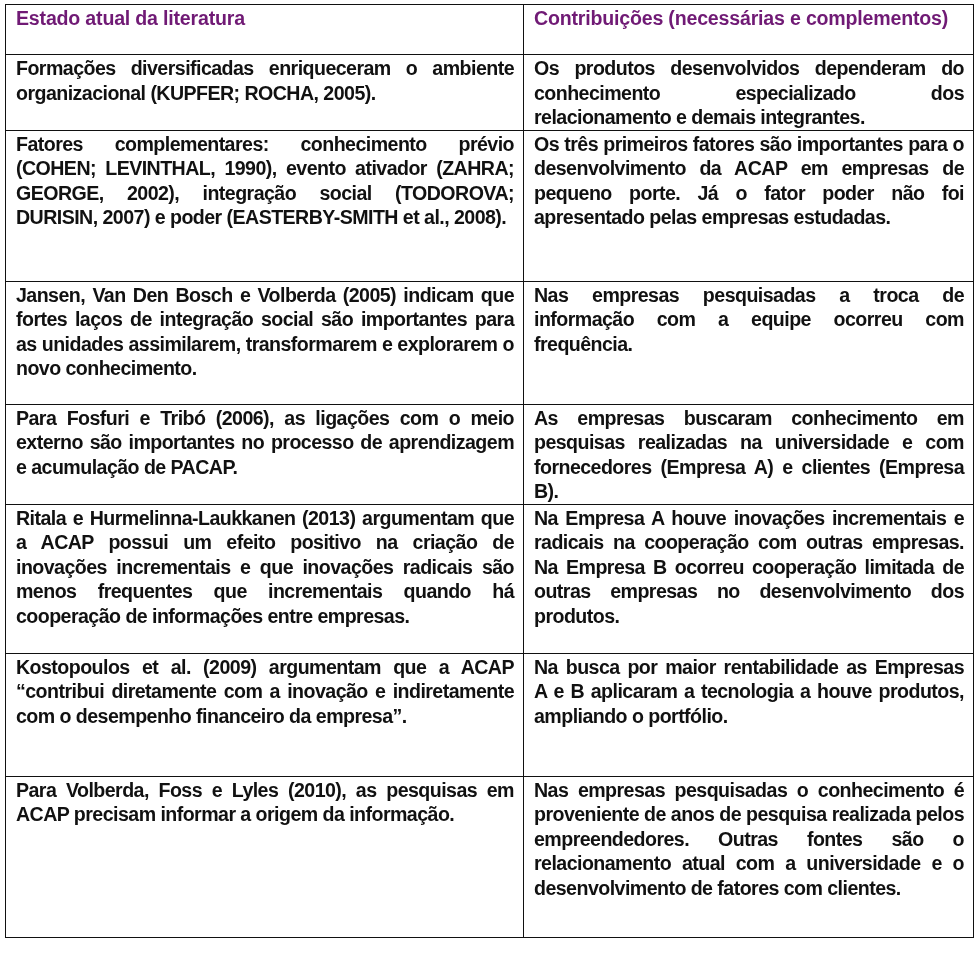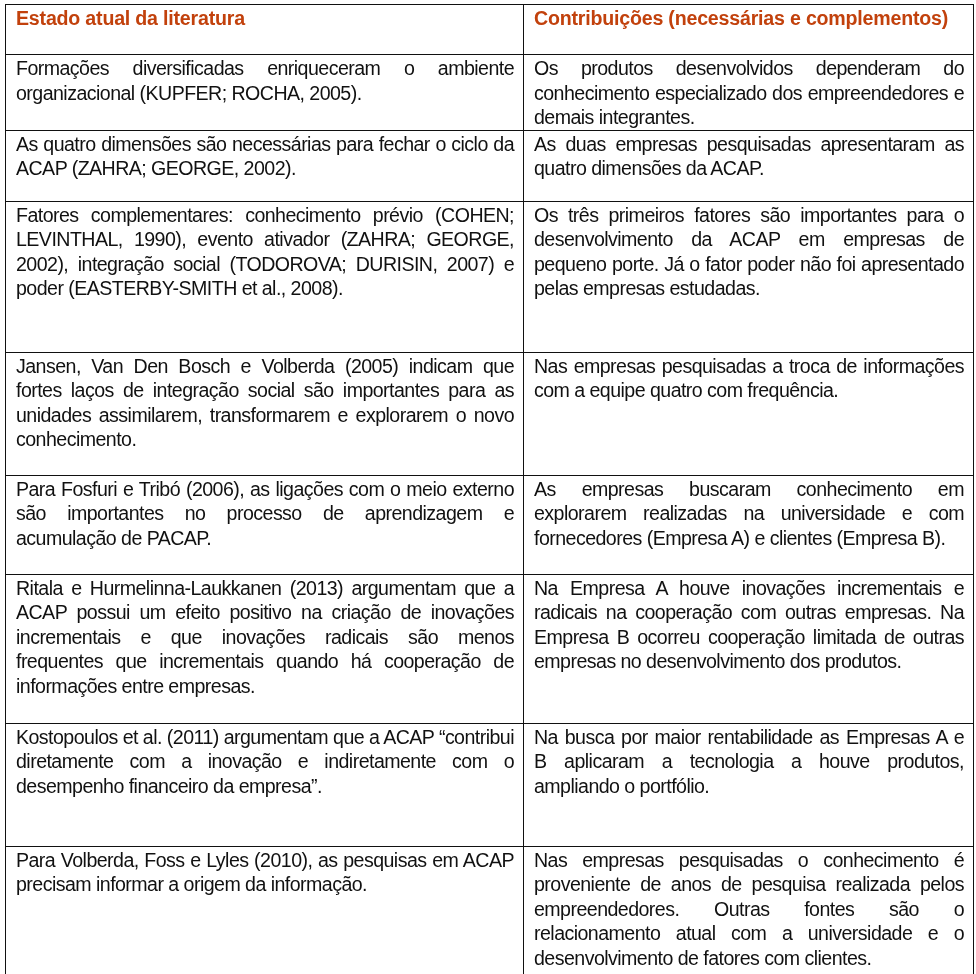--- a/index.html
+++ b/index.html
@@ -29,24 +29,25 @@
       border: 1.6px solid #111;
       vertical-align: top;
       padding: 1px 9px 0 10px;
       font-size: 19.6px;
       line-height: 24.5px;
       text-align: justify;
       text-align-last: left;
       letter-spacing: -0.55px;
       word-spacing: 0px;
       transform-origin: left top;
+      font-weight: bold;
     }
     table.lit th {
       font-weight: bold;
-      color: #c2410c;
+      color: #701a75;
       letter-spacing: -0.2px;
     }
     tr.r-head { height: 50px; }
     tr.r1 { height: 75px; }
     tr.r2 { height: 71px; }
     tr.r3 { height: 151px; }
     tr.r4 { height: 123px; }
     tr.r5 { height: 99px; }
     tr.r6 { height: 149px; }
     tr.r7 { height: 123px; }
@@ -62,44 +63,40 @@
   </colgroup>
   <thead>
     <tr class="r-head">
       <th>Estado atual da literatura</th>
       <th>Contribuições (necessárias e complementos)</th>
     </tr>
   </thead>
   <tbody>
     <tr class="r1">
       <td>Formações diversificadas enriqueceram o ambiente organizacional (KUPFER; ROCHA, 2005).</td>
-      <td>Os produtos desenvolvidos dependeram do conhecimento especializado dos empreendedores e demais integrantes.</td>
-    </tr>
-    <tr class="r2">
-      <td>As quatro dimensões são necessárias para fechar o ciclo da ACAP (ZAHRA; GEORGE, 2002).</td>
-      <td>As duas empresas pesquisadas apresentaram as quatro dimensões da ACAP.</td>
+      <td>Os produtos desenvolvidos dependeram do conhecimento especializado dos relacionamento e demais integrantes.</td>
     </tr>
     <tr class="r3">
       <td>Fatores complementares: conhecimento prévio (COHEN; LEVINTHAL, 1990), evento ativador (ZAHRA; GEORGE, 2002), integração social (TODOROVA; DURISIN, 2007) e poder (EASTERBY-SMITH et al., 2008).</td>
       <td>Os três primeiros fatores são importantes para o desenvolvimento da ACAP em empresas de pequeno porte. Já o fator poder não foi apresentado pelas empresas estudadas.</td>
     </tr>
     <tr class="r4">
       <td>Jansen, Van Den Bosch e Volberda (2005) indicam que fortes laços de integração social são importantes para as unidades assimilarem, transformarem e explorarem o novo conhecimento.</td>
-      <td>Nas empresas pesquisadas a troca de informações com a equipe quatro com frequência.</td>
+      <td>Nas empresas pesquisadas a troca de informação com a equipe ocorreu com frequência.</td>
     </tr>
     <tr class="r5">
       <td>Para Fosfuri e Tribó (2006), as ligações com o meio externo são importantes no processo de aprendizagem e acumulação de PACAP.</td>
-      <td>As empresas buscaram conhecimento em explorarem realizadas na universidade e com fornecedores (Empresa A) e clientes (Empresa B).</td>
+      <td>As empresas buscaram conhecimento em pesquisas realizadas na universidade e com fornecedores (Empresa A) e clientes (Empresa B).</td>
     </tr>
     <tr class="r6">
       <td>Ritala e Hurmelinna-Laukkanen (2013) argumentam que a ACAP possui um efeito positivo na criação de inovações incrementais e que inovações radicais são menos frequentes que incrementais quando há cooperação de informações entre empresas.</td>
       <td>Na Empresa A houve inovações incrementais e radicais na cooperação com outras empresas. Na Empresa B ocorreu cooperação limitada de outras empresas no desenvolvimento dos produtos.</td>
     </tr>
     <tr class="r7">
-      <td>Kostopoulos et al. (2011) argumentam que a ACAP “contribui diretamente com a inovação e indiretamente com o desempenho financeiro da empresa”.</td>
+      <td>Kostopoulos et al. (2009) argumentam que a ACAP “contribui diretamente com a inovação e indiretamente com o desempenho financeiro da empresa”.</td>
       <td>Na busca por maior rentabilidade as Empresas A e B aplicaram a tecnologia a houve produtos, ampliando o portfólio.</td>
     </tr>
     <tr class="r8">
       <td>Para Volberda, Foss e Lyles (2010), as pesquisas em ACAP precisam informar a origem da informação.</td>
       <td>Nas empresas pesquisadas o conhecimento é proveniente de anos de pesquisa realizada pelos empreendedores. Outras fontes são o relacionamento atual com a universidade e o desenvolvimento de fatores com clientes.</td>
     </tr>
   </tbody>
 </table>
 
 </body></html>

